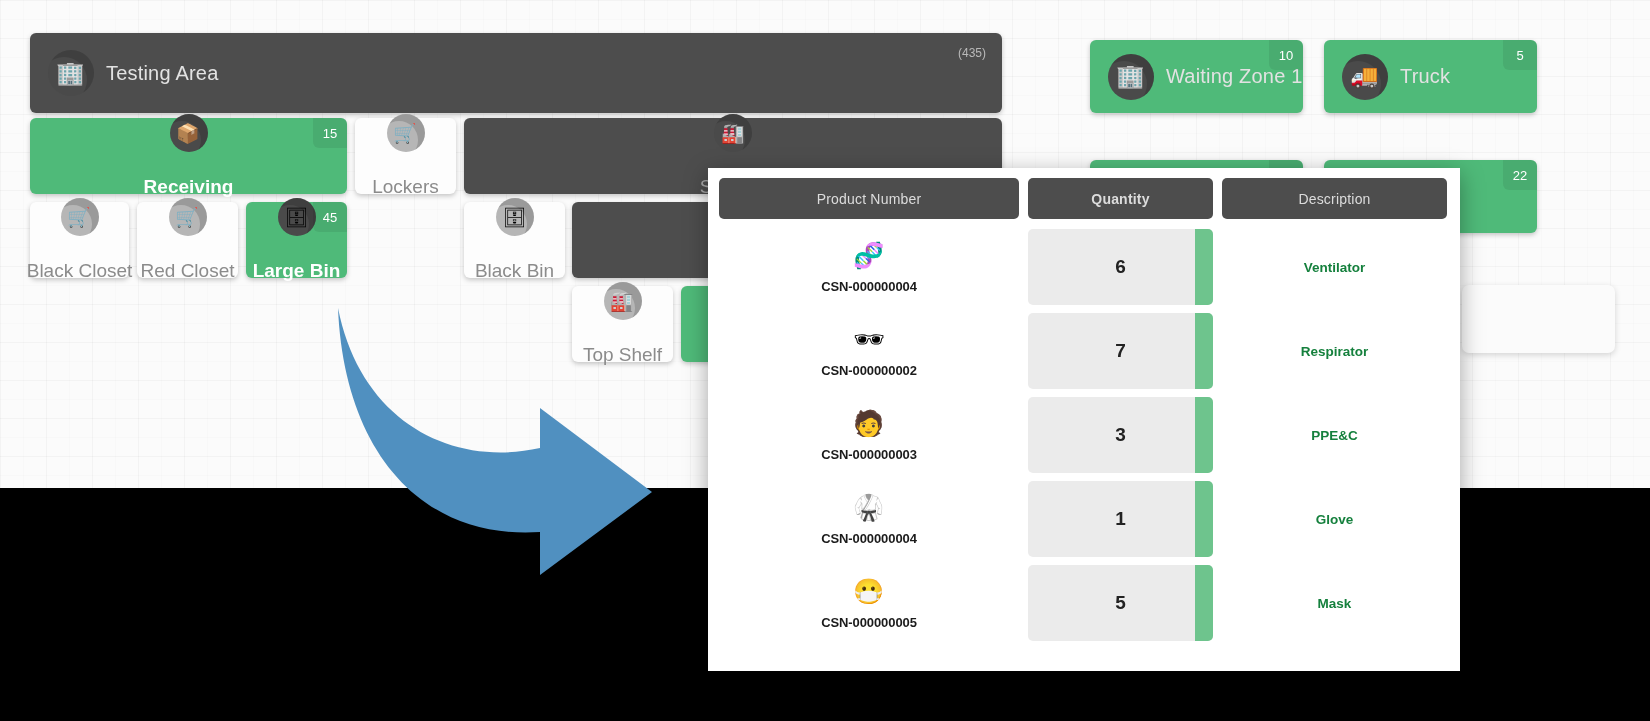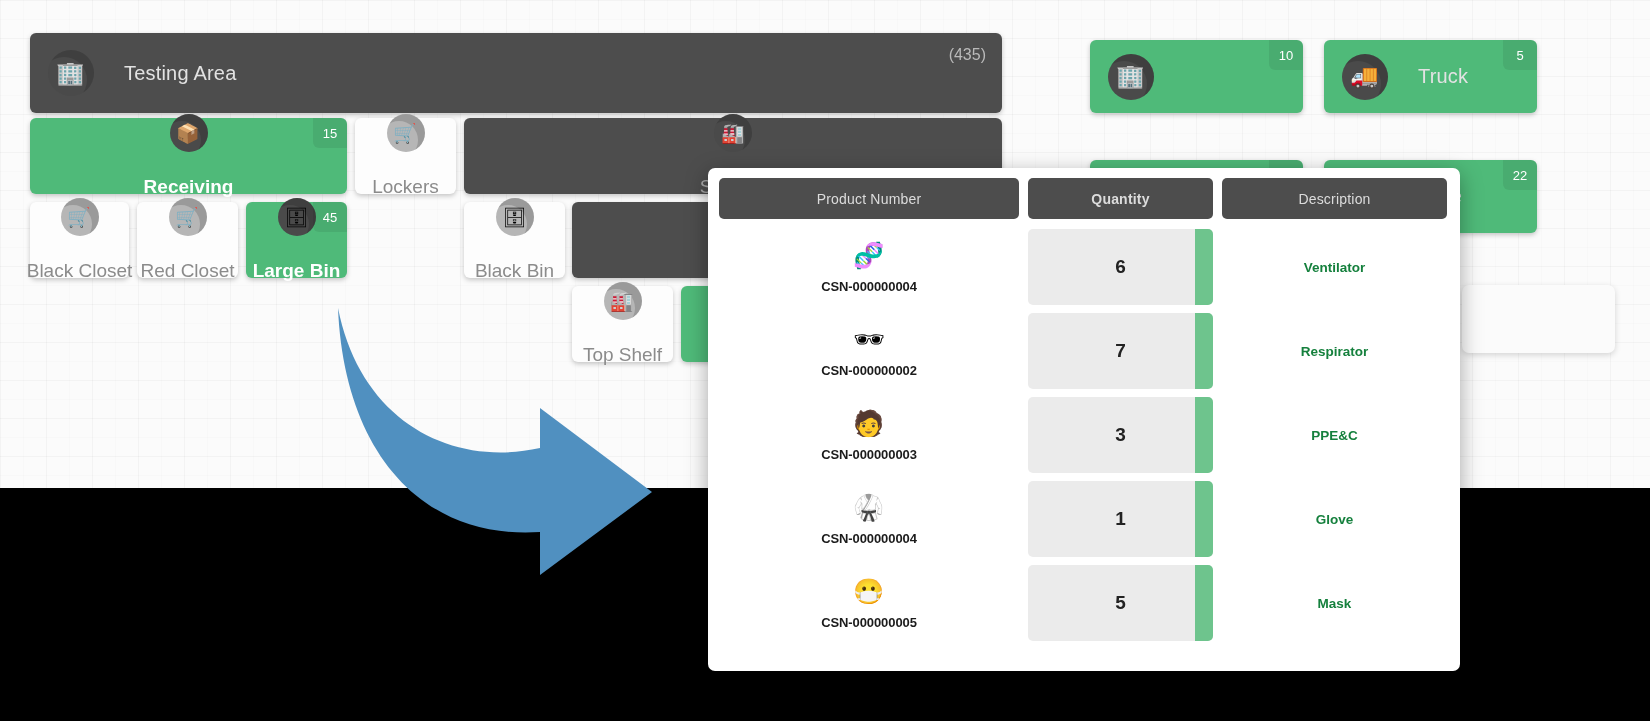--- a/index.html
+++ b/index.html
@@ -45,30 +45,30 @@
 
   .zone-bar {
     display: flex;
     align-items: center;
     padding-left: 18px;
   }
   .zone-title {
     color: #e2e2e2;
     font-size: 20px;
     font-weight: 400;
-    margin-left: 30px;
+    margin-left: 12px;
     letter-spacing: 0.2px;
     text-align: right;
   }
   .zone-count {
     position: absolute;
     right: 16px;
     top: 13px;
     color: #b9b9b9;
-    font-size: 16px;
+    font-size: 12px;
   }
 
   
   .disc {
     width: 46px; height: 46px;
     border-radius: 50%;
     background: #4a4a4a;
     display: flex;
     align-items: center;
     justify-content: center;
@@ -131,21 +131,21 @@
     z-index: 40;
     pointer-events: none;
   }
 
   
   #product-popup {
     position: absolute;
     left: 708px; top: 168px;
     width: 752px; height: 503px;
     background: #ffffff;
-    border-radius: 7px;
+    border-radius: 0;
     box-shadow: 0 6px 22px rgba(0,0,0,0.35);
     z-index: 60;
     padding: 10px;
   }
   #popup-header-row {
     display: flex;
     gap: 9px;
     padding: 0 1px;
   }
   .col-head {
@@ -289,20 +289,21 @@
     <span class="disc grey small">🏭</span>
     <span class="node-label">Top Shelf</span>
   </div>
 
   <div class="node-card green" style="left:681px; top:286px; width:120px; height:76px;">
     <span class="node-label">M</span>
   </div>
 
   <div class="zone-bar green" style="left:1090px; top:40px; width:213px; height:73px;">
     <span class="disc">🏢</span>
+    <span class="zone-title">Waiting Zone 1</span>
     <span class="badge">10</span>
   </div>
 
   <div class="zone-bar green" style="left:1324px; top:40px; width:213px; height:73px;">
     <span class="disc">🚚</span>
     <span class="zone-title">Truck</span>
     <span class="badge">5</span>
   </div>
 
   <div class="zone-bar green" style="left:1090px; top:160px; width:213px; height:73px;">

